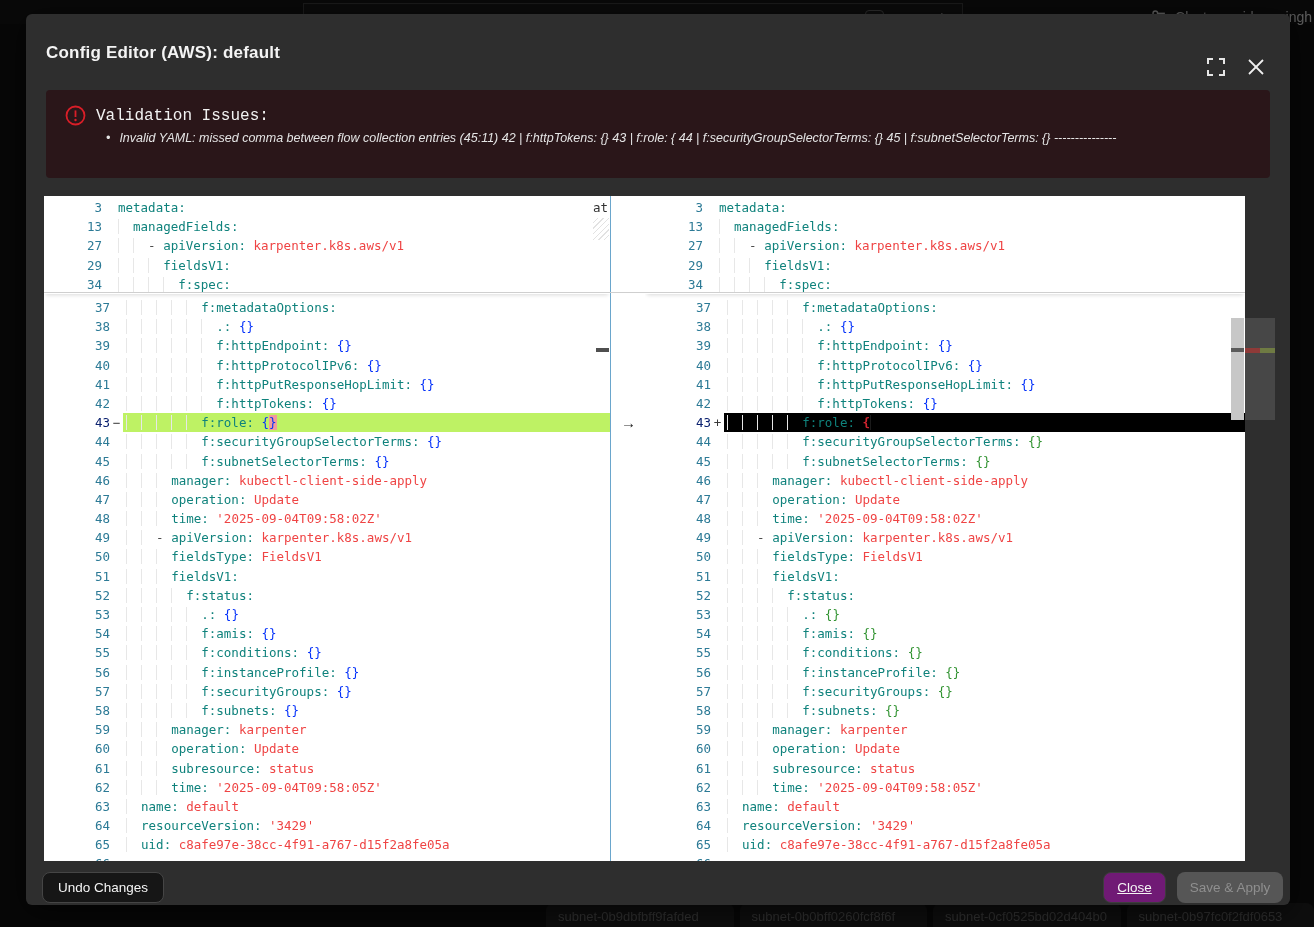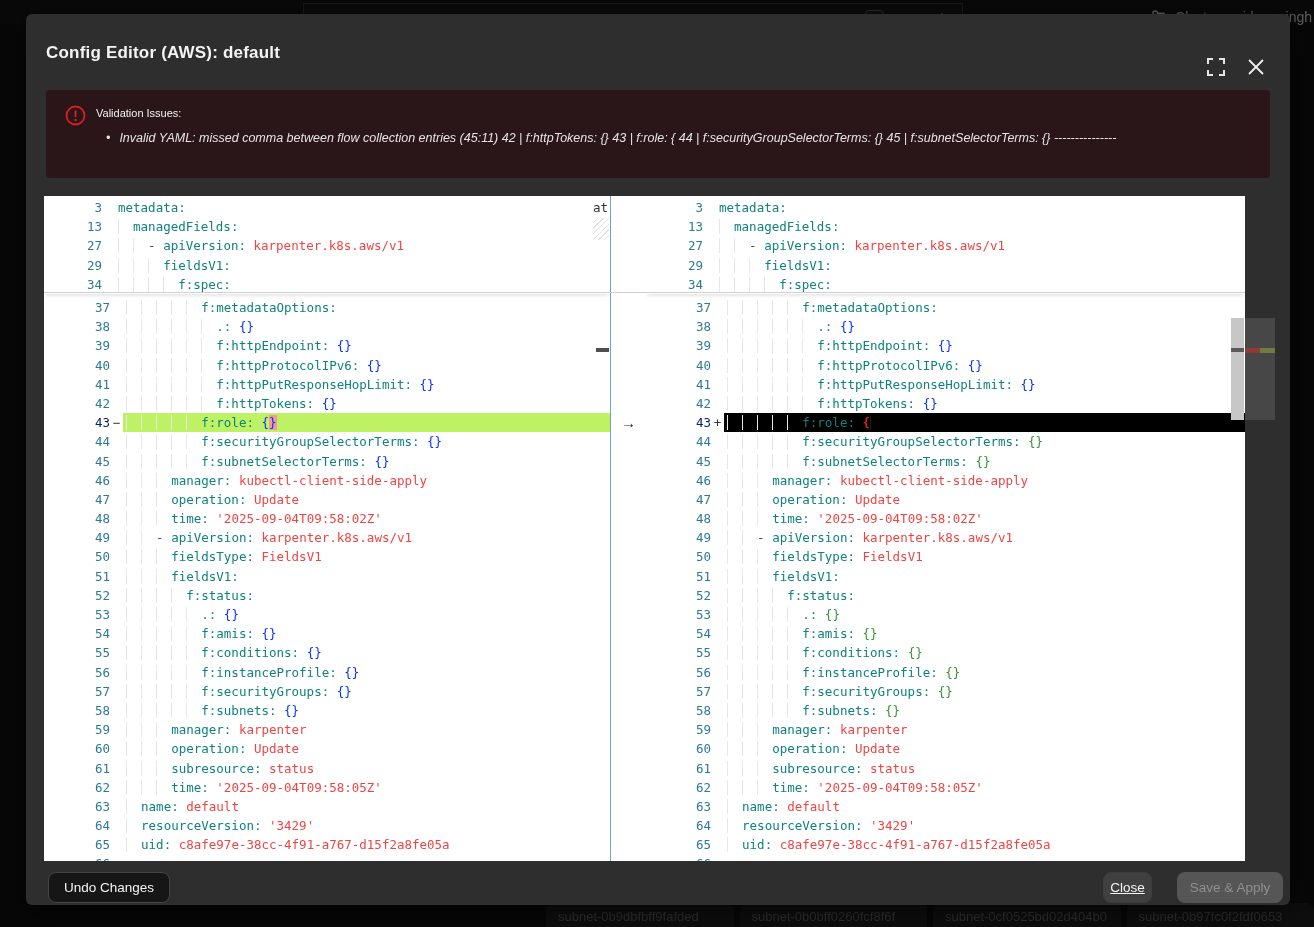--- a/index.html
+++ b/index.html
@@ -20,21 +20,21 @@
   
   .modal{position:absolute;left:26px;top:14px;width:1264px;height:891px;background:#2e2e2e;
          border-radius:6px;box-shadow:0 6px 30px rgba(0,0,0,.6);}
   .m-title{position:absolute;left:20px;top:29px;font-size:17px;font-weight:700;color:#f4f4f4;letter-spacing:.2px;}
   .m-ico{position:absolute;top:43px;width:20px;height:20px;cursor:pointer;}
   .ico-expand{left:1180px;}
   .ico-close{left:1220px;}
   
   .banner{position:absolute;left:20px;top:76px;width:1224px;height:88px;background:#2a1619;border-radius:4px;}
   .b-ico{position:absolute;left:19px;top:15px;width:21px;height:21px;}
-  .b-head{position:absolute;left:50px;top:17px;font-size:11px;color:#f2f2f2;}
+  .b-head{position:absolute;left:50px;top:17px;font-size:16px;color:#f2f2f2;font-family:Liberation Mono, monospace;}
   .b-line{position:absolute;left:60px;font-size:12.5px;color:#e4e4e4;white-space:nowrap;font-style:italic;}
   .b-line .bullet{margin-right:9px;color:#e4e4e4;}
   .b-l1{top:41px;}
   .b-l2{top:62px;padding-left:23px;}
   
   .editor{position:absolute;left:18px;top:182px;width:1231px;height:665px;background:transparent;overflow:hidden;}
   .pane{position:absolute;top:0;bottom:0;background:#ffffff;overflow:hidden;}
   .pane-left{left:0;width:566px;}
   .pane-right{left:601px;width:600px;}
   .sash{position:absolute;top:0;bottom:0;left:566px;width:35px;background:#ffffff;
@@ -69,22 +69,22 @@
   .lscroll-mark{position:absolute;left:552px;top:152px;width:13px;height:4px;background:#4f4f4f;z-index:5;}
   .rscrollbar{position:absolute;left:1187px;top:122px;width:13px;height:102px;background:#c7c7c7;z-index:5;}
   .rscroll-mark{position:absolute;left:1187px;top:152px;width:13px;height:4px;background:#5a5a5a;z-index:6;}
   .oruler{position:absolute;left:1201px;top:0;bottom:0;width:30px;}
   .oruler-slider{position:absolute;left:0;top:122px;width:30px;height:102px;background:#474747;}
   .oruler-del{position:absolute;left:0;top:152px;width:15px;height:5px;background:#8f3a38;}
   .oruler-add{position:absolute;left:15px;top:152px;width:15px;height:5px;background:#6f7b43;}
   
   .btn{position:absolute;top:858px;height:31px;border-radius:8px;font-size:13.5px;
        display:flex;align-items:center;justify-content:center;cursor:pointer;box-sizing:border-box;}
-  .btn-undo{left:22px;width:122px;background:#161616;border:1px solid #454545;color:#f4f4f4;}
-  .btn-close{left:1077px;width:49px;background:#404040;border:1px solid #3d3d3d;color:#f4f4f4;text-decoration:underline;}
+  .btn-undo{left:16px;width:122px;background:#161616;border:1px solid #454545;color:#f4f4f4;}
+  .btn-close{left:1077px;width:63px;background:#701a75;border:1px solid #3d3d3d;color:#f4f4f4;text-decoration:underline;}
   .btn-save{left:1151px;width:106px;background:#565656;color:#8f8f8f;cursor:default;}
   svg{display:block;}
 </style>
 </head>
 <body>
 
 <div class="stage">
 
   <div class="topbar">
     <div class="searchbox">

